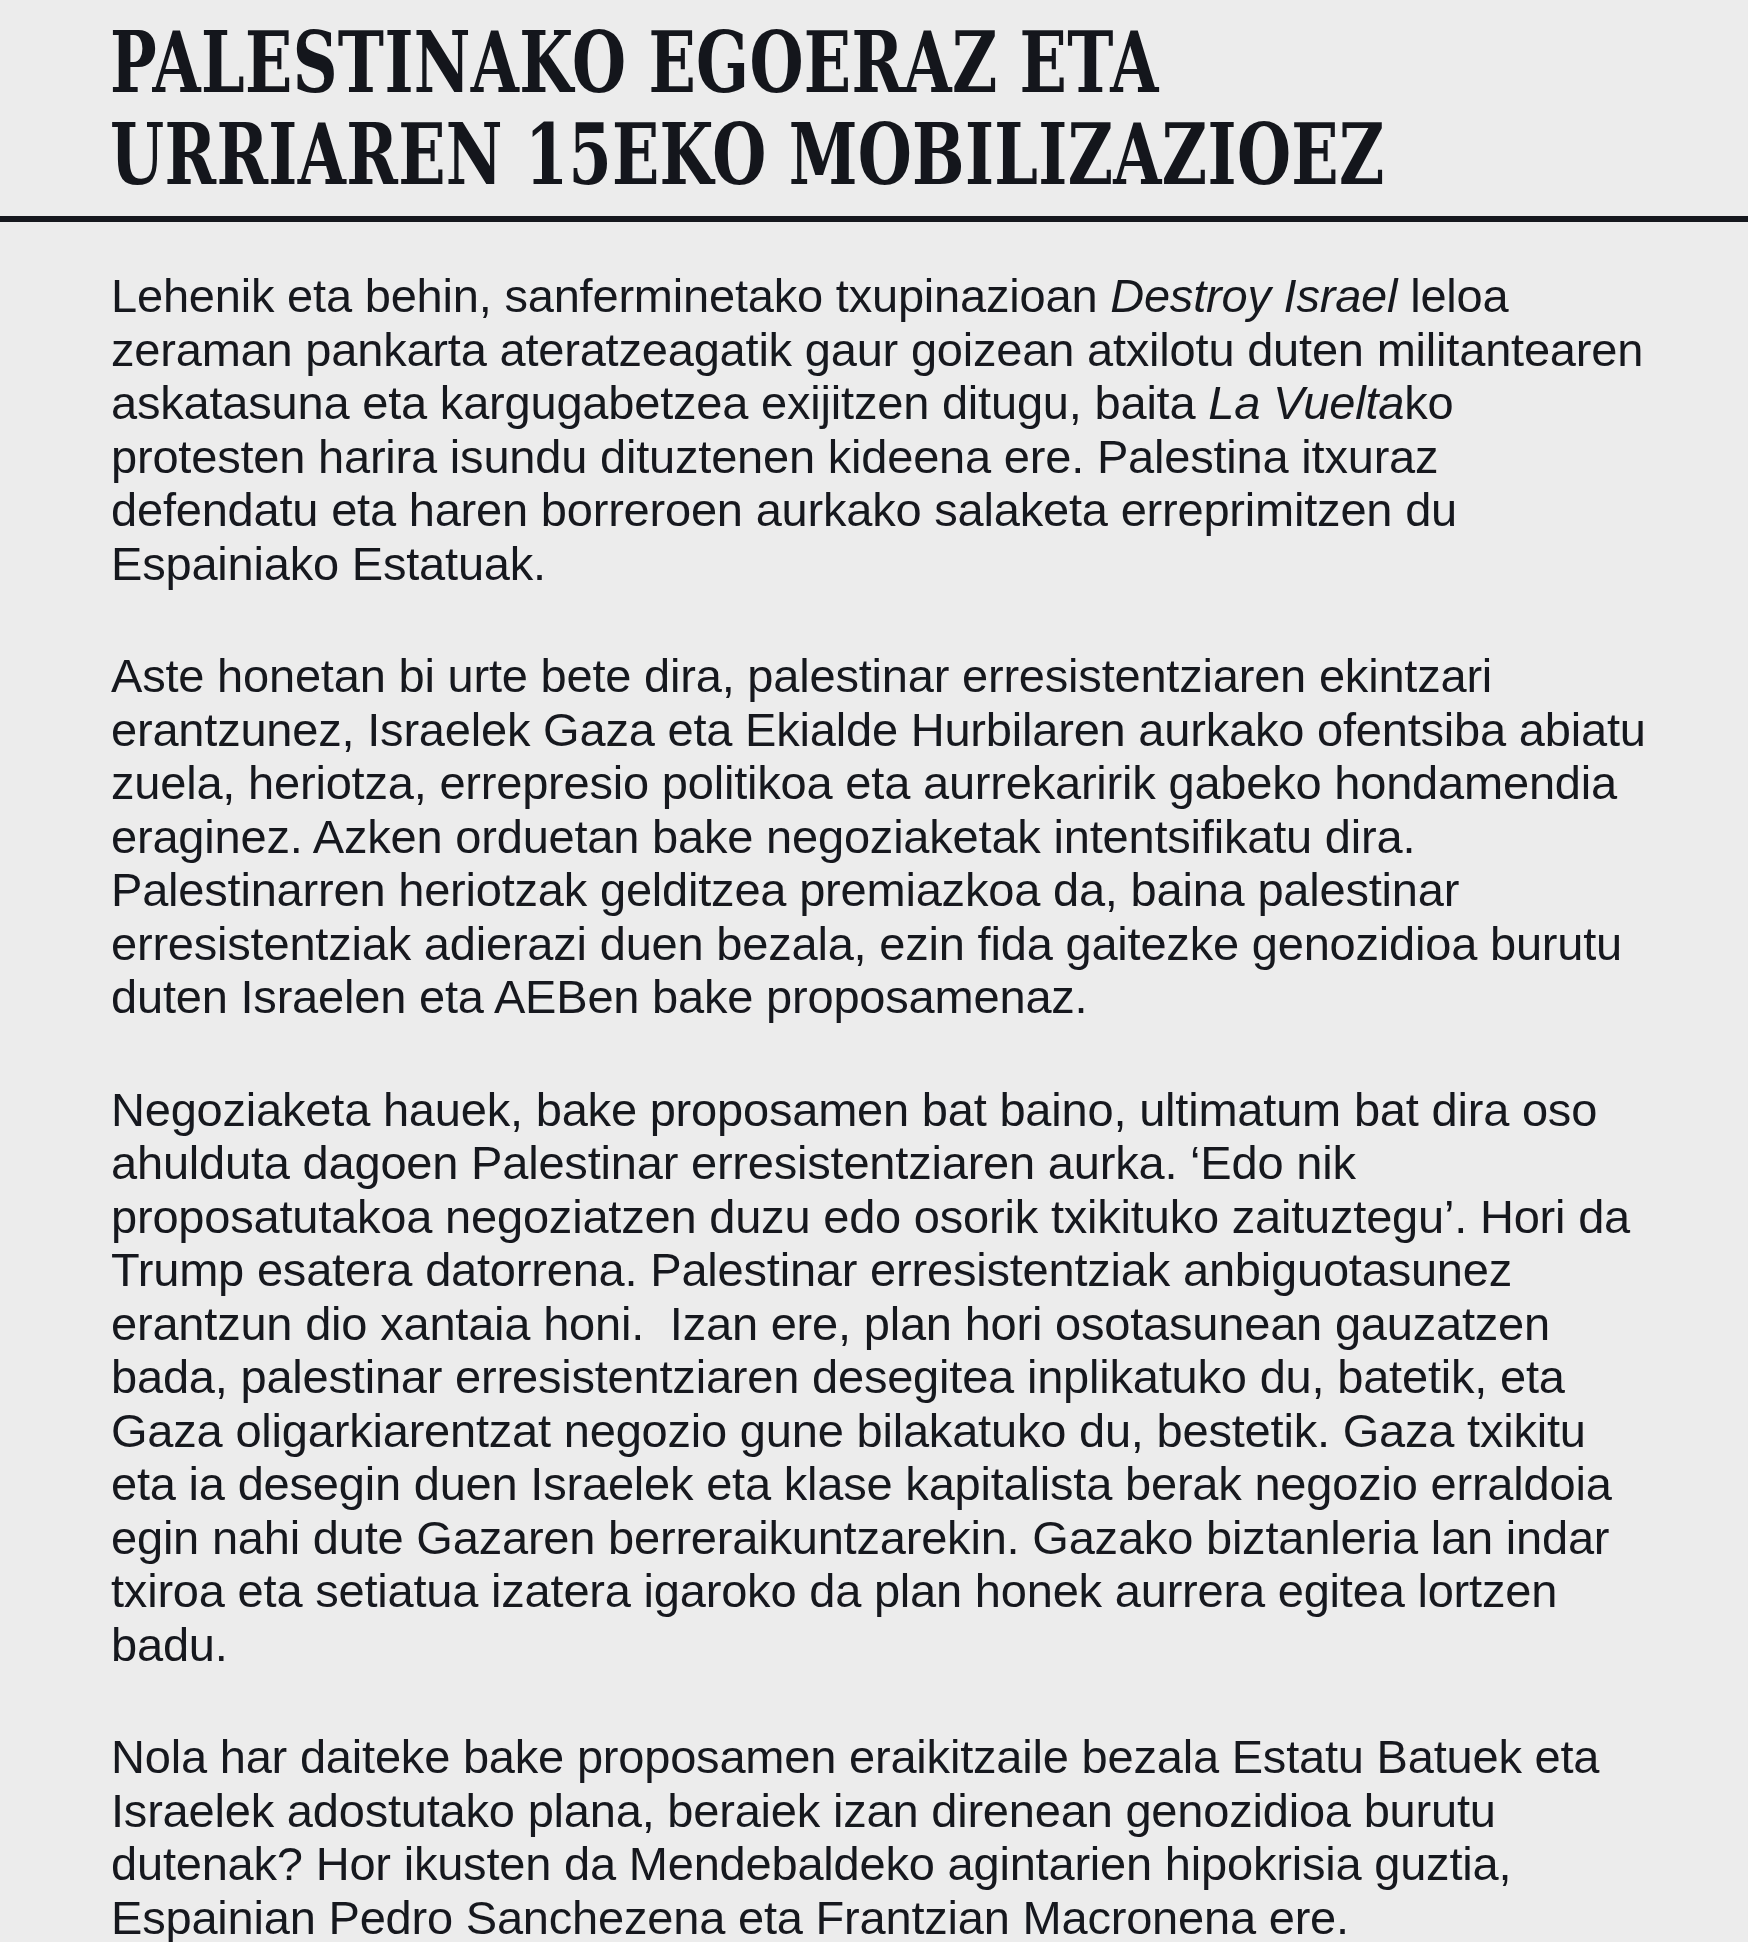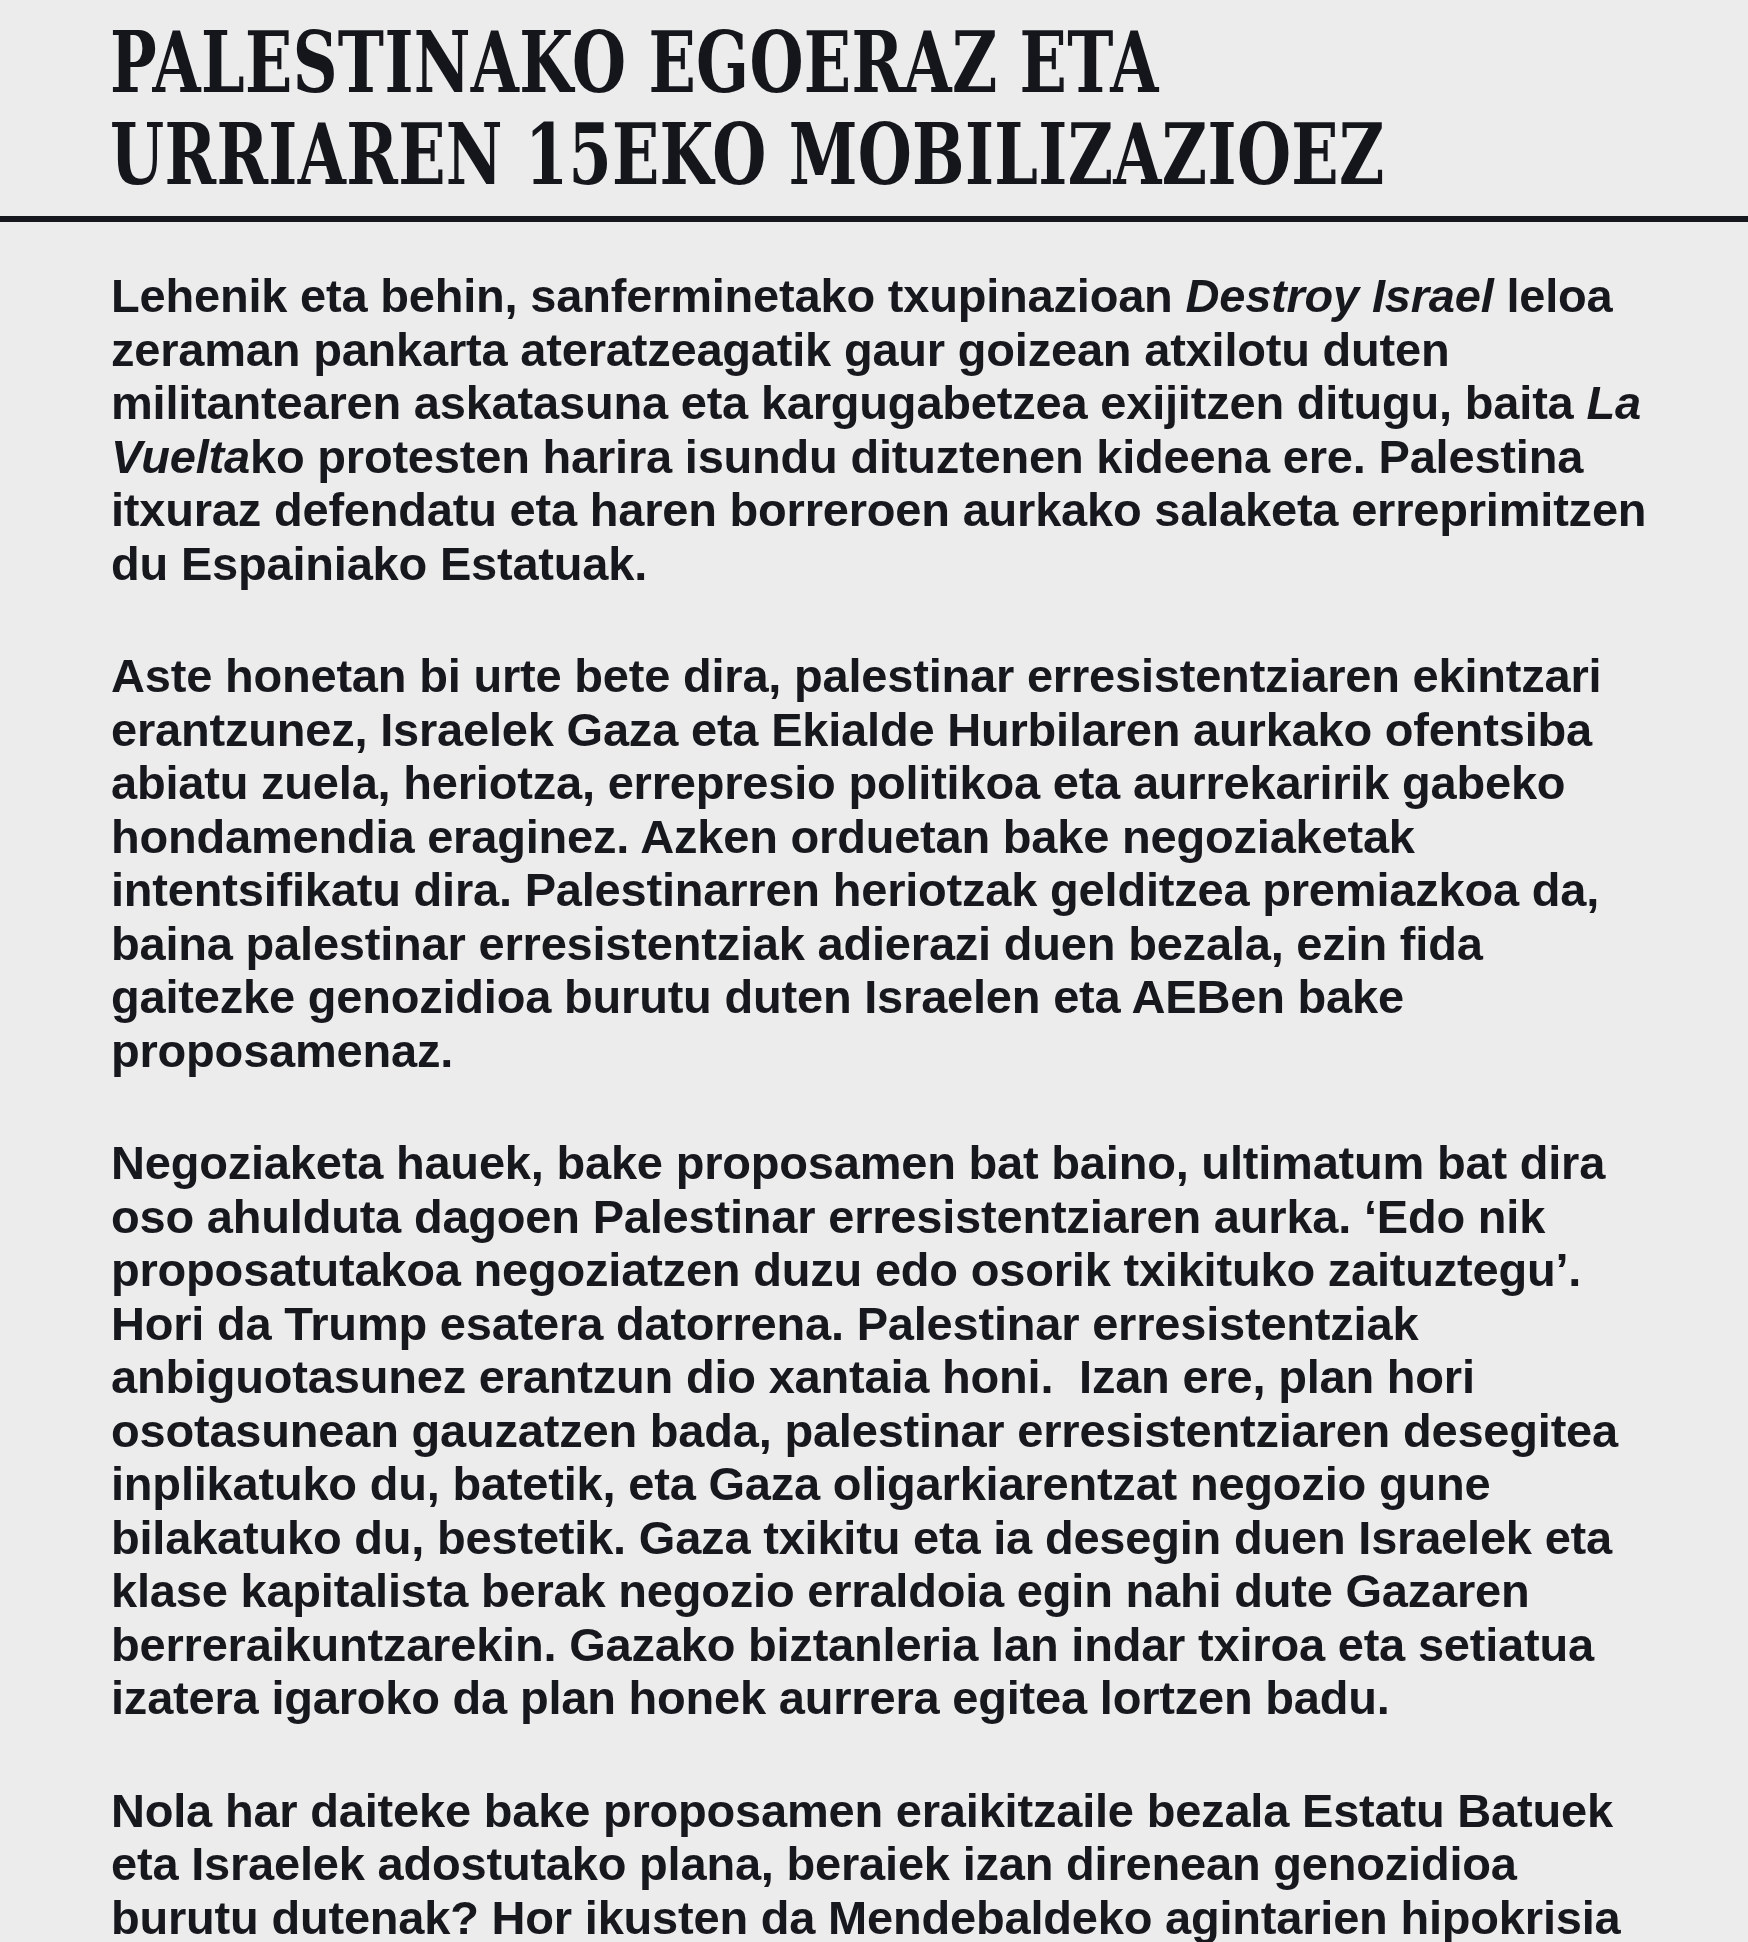--- a/index.html
+++ b/index.html
@@ -40,21 +40,20 @@
   .article {
     margin: 47px 0 0 111px;
     width: 1545px;
     font-size: 47px;
     line-height: 53.5px;
     letter-spacing: -0.2px;
   }
   .article p {
     margin: 0 0 59px 0;
     white-space: pre-wrap;
-    font-weight: bold;
   }
   .article p:last-child { margin-bottom: 0; }
   .article .em { font-style: italic; }
 </style>
 </head>
 <body>
 
 <div class="page">
 
   <header class="masthead">

